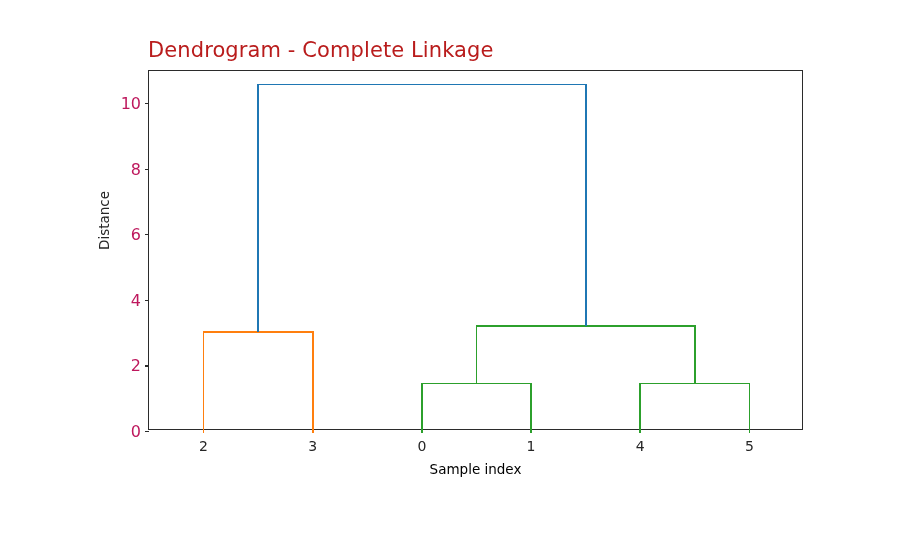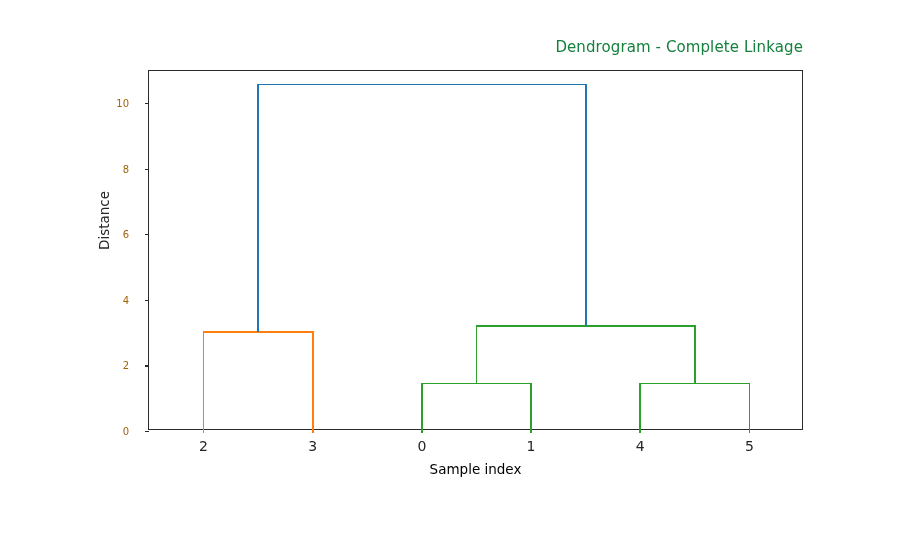--- a/index.html
+++ b/index.html
@@ -17,23 +17,23 @@
     position: relative;
     width: 897px;
     height: 535px;
     background: #ffffff;
   }
   #chart-title {
     position: absolute;
     left: 148px;
     top: 38px;
     width: 655px;
-    text-align: right;
-    font-size: 15px;
-    color: #15803d;
+    text-align: left;
+    font-size: 21px;
+    color: #b91c1c;
     letter-spacing: 0.1px;
   }
   #axes {
     position: absolute;
     left: 148px;
     top: 70px;
     width: 655px;
     height: 360px;
     border: 1.1px solid #2b2b2b;
     box-sizing: border-box;
@@ -51,24 +51,24 @@
   .ytick-mark {
     position: absolute;
     left: -4px;
     width: 4px;
     height: 1.2px;
     background: #2b2b2b;
   }
   .ytick-label {
     position: absolute;
     right: 100%;
-    margin-right: 20px;
+    margin-right: 8px;
     transform: translateY(-50%);
-    font-size: 10px;
-    color: #a16207;
+    font-size: 16px;
+    color: #be185d;
     white-space: nowrap;
   }
   #ylabel {
     position: absolute;
     left: 96px;
     top: 250px;
     transform: rotate(-90deg);
     transform-origin: left top;
     font-size: 13.5px;
     color: #262626;

